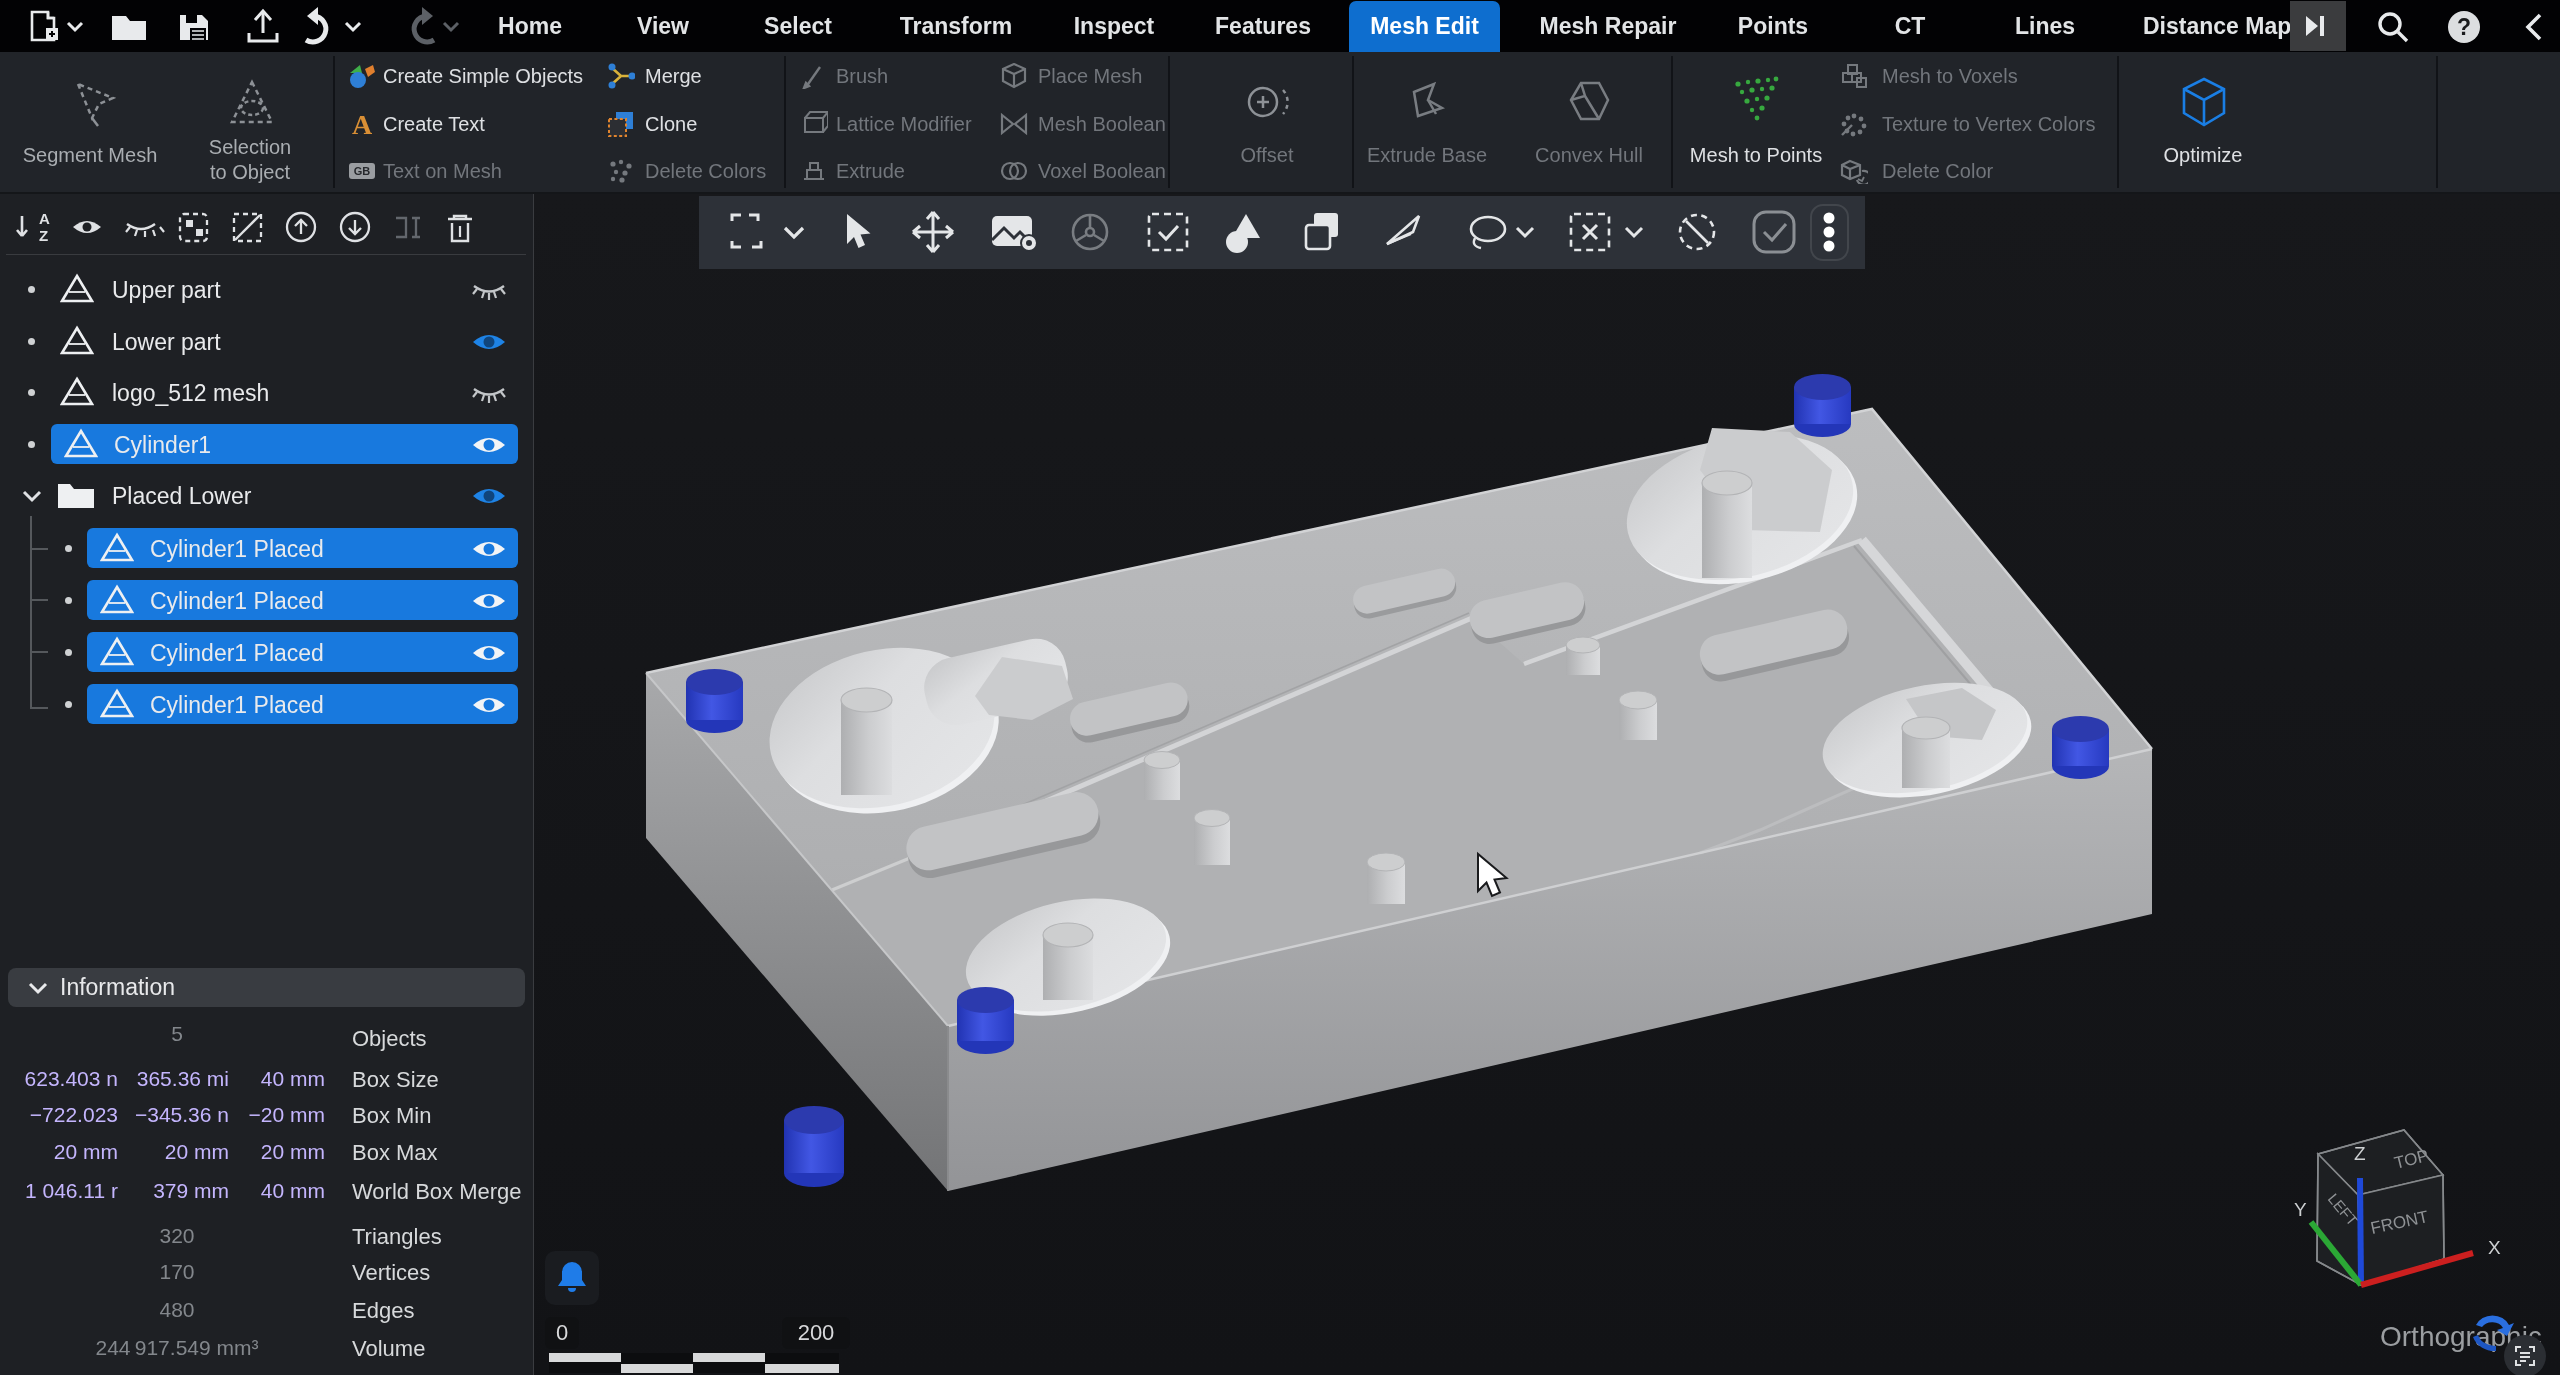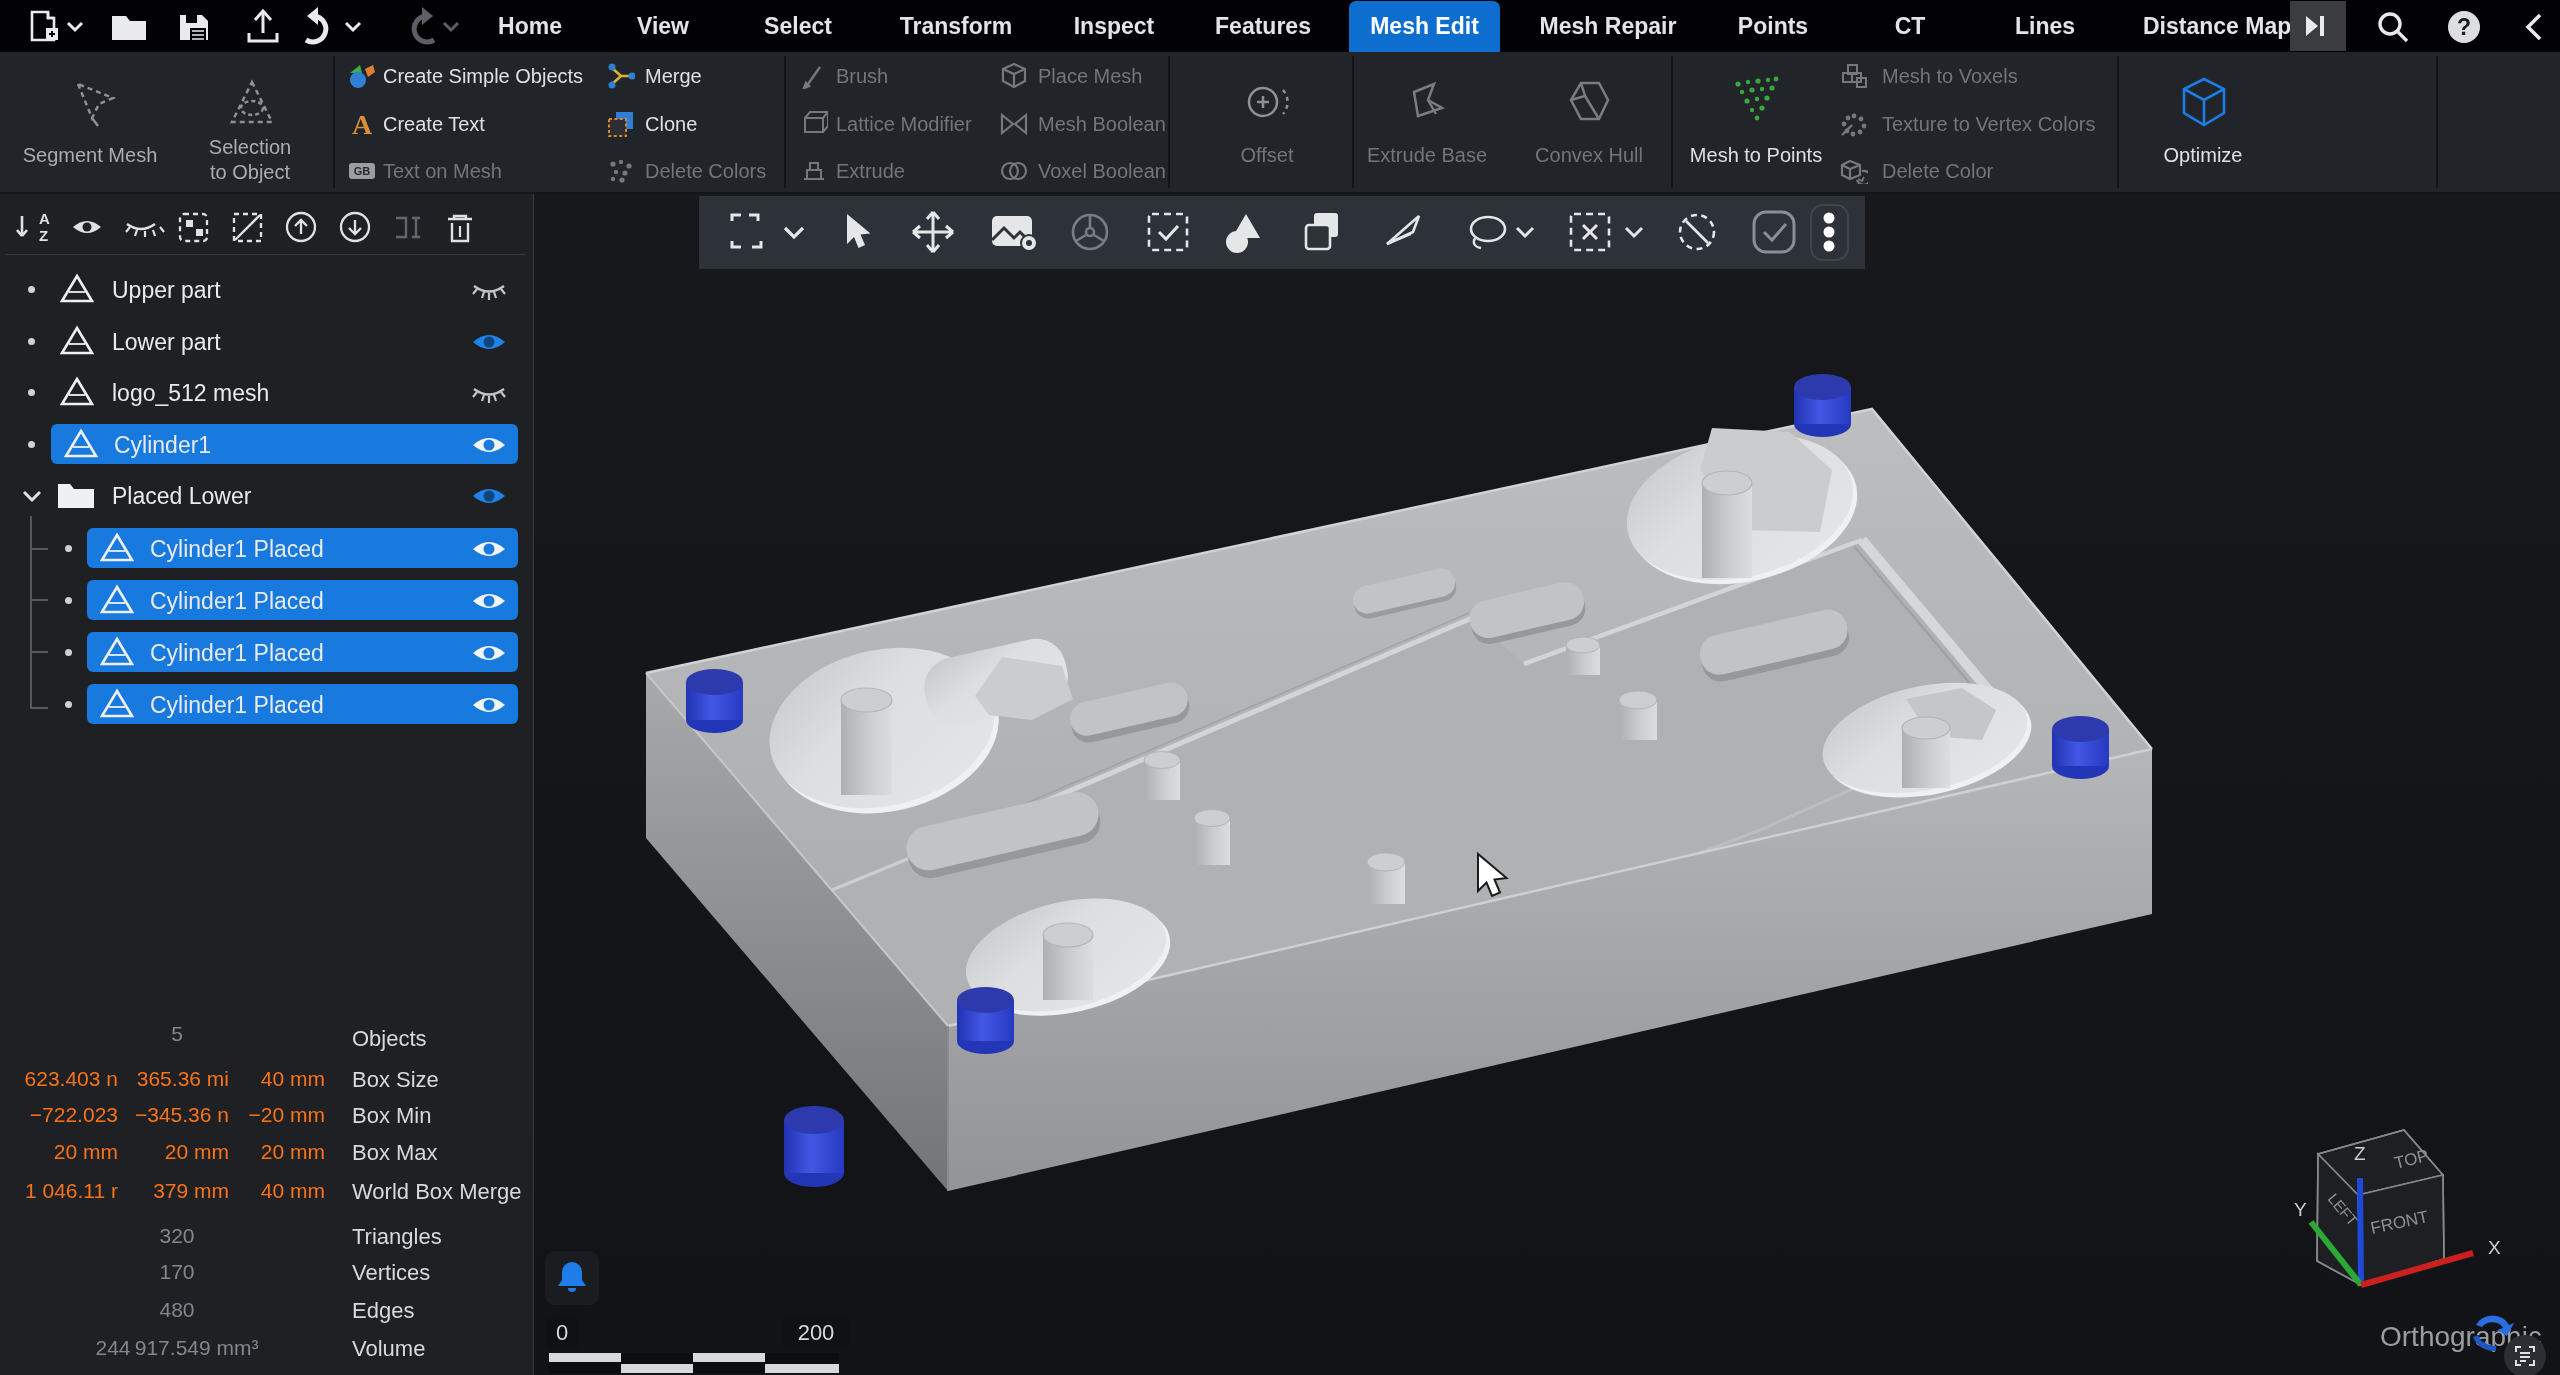--- a/index.html
+++ b/index.html
@@ -22,21 +22,21 @@
            font-size:20px;white-space:nowrap;}
   
   #lpanel{left:0;top:194px;width:533px;height:1181px;background:#1e2024;}
   #lpanel-border{left:533px;top:194px;width:1px;height:1181px;background:#3a3c40;}
   .treerow{position:absolute;height:40px;color:#e9eaec;font-size:23px;line-height:40px;}
   .selrow{position:absolute;height:40px;border-radius:6px;background:#1879de;}
   .bullet{position:absolute;width:7px;height:7px;border-radius:50%;background:#cfd1d3;}
   
   #infohdr{left:8px;top:774px;width:517px;height:39px;background:#393c41;
            border-radius:8px;color:#e8e9eb;font-size:23px;line-height:39px;}
-  .ival{position:absolute;color:#f97316;font-size:21px;white-space:nowrap;
+  .ival{position:absolute;color:#c4b5fd;font-size:21px;white-space:nowrap;
         transform:translateX(-100%);}
   .ivalc{position:absolute;color:#83878c;font-size:21px;white-space:nowrap;
         transform:translateX(-50%);}
   .ilab{position:absolute;color:#d7d9db;font-size:22px;white-space:nowrap;}
   
   #viewport{left:534px;top:194px;width:2026px;height:1181px;
             background:linear-gradient(180deg,#17181b 0%,#141518 60%,#121316 100%);}
   #vtoolbar{position:absolute;left:165px;top:2px;width:1166px;height:73px;background:#2d3138;}
 </style>
 </head>
@@ -385,20 +385,26 @@
 
   <div class="bullet" style="left:65px;top:507px"></div>
   <svg class="abs" style="left:100px;top:494px" width="34" height="32">
       <use href="#meshic"></use>
     </svg>
   <div class="treerow" style="left:150px;top:491px">Cylinder1 Placed</div>
   <svg class="abs" style="left:470px;top:497px" width="38" height="28">
       <use href="#eyewhite"></use>
     </svg>
 
+  <div class="abs" id="infohdr">
+    <svg class="abs" style="left:18px;top:12px" width="24" height="16" viewBox="0 0 24 16" fill="none" stroke="#e8e9eb" stroke-width="3">
+        <path d="M4,4 l8,8 l8,-8"></path>
+      </svg>
+    <div class="abs" style="left:52px;">Information</div>
+  </div>
   <div class="ivalc" style="left:177px;top:828px">5</div>
   <div class="ilab" style="left:352px;top:832px">Objects</div>
   <div class="ival" style="left:118px;top:873px">623.403 n</div>
   <div class="ival" style="left:229px;top:873px">365.36 mi</div>
   <div class="ival" style="left:325px;top:873px">40 mm</div>
   <div class="ilab" style="left:352px;top:873px">Box Size</div>
   <div class="ival" style="left:118px;top:909px">−722.023</div>
   <div class="ival" style="left:229px;top:909px">−345.36 n</div>
   <div class="ival" style="left:325px;top:909px">−20 mm</div>
   <div class="ilab" style="left:352px;top:909px">Box Min</div>

